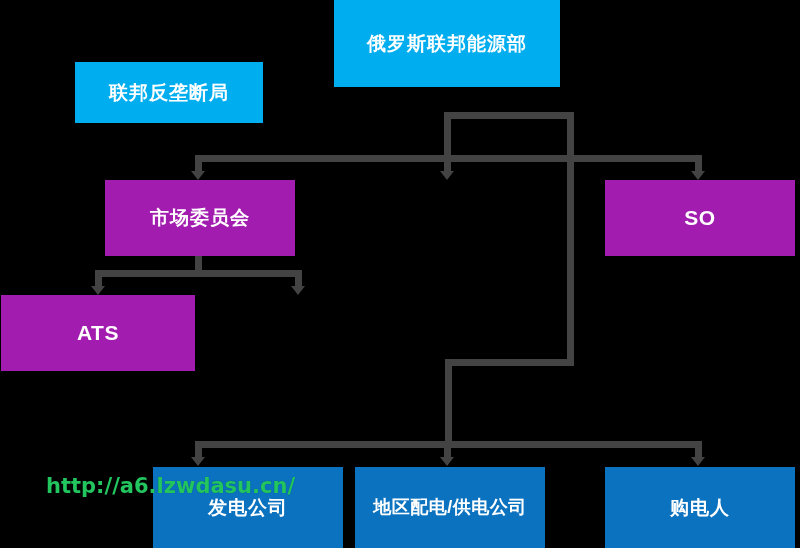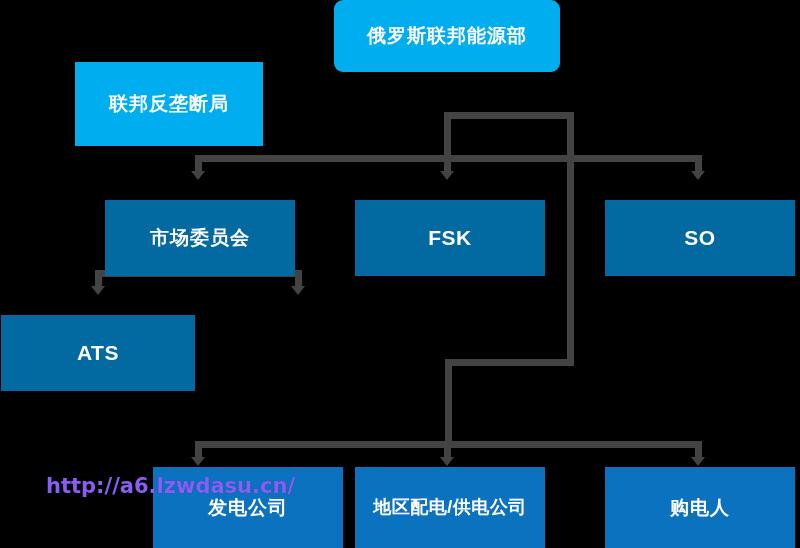--- a/index.html
+++ b/index.html
@@ -7,39 +7,39 @@
        font-family:"Liberation Sans","DejaVu Sans",sans-serif;}
   #stage{position:relative;width:800px;height:548px;background:#000;}
 
   .node{position:absolute;display:flex;align-items:center;justify-content:center;
         color:#fff;font-weight:bold;text-align:center;line-height:1.15;
         box-sizing:border-box;}
   .node span{display:block;}
 
   .blue-light{background:#00AEEF;}
   .blue-dark{background:#0B72BF;}
-  .pink{background:#0369a1;margin-top:20px;}
+  .pink{background:#a21caf;}
 
   .cn{font-size:19px;letter-spacing:1px;}
   .cn-sm{font-size:18px;letter-spacing:0.5px;}
   .lat{font-size:21px;letter-spacing:0.5px;}
 
   
   .conn{position:absolute;background:#434343;}
   .h{height:7px;}
   .v{width:7px;}
 
   .arrow{position:absolute;width:0;height:0;
          border-left:7px solid transparent;
          border-right:7px solid transparent;
          border-top:9px solid #434343;}
 
   .watermark{position:absolute;left:46px;top:474px;
              font-family:"DejaVu Sans",sans-serif;
-             font-size:21px;font-weight:bold;color:#8b5cf6;
+             font-size:21px;font-weight:bold;color:#22c55e;
              letter-spacing:0px;white-space:nowrap;z-index:9;
              text-shadow:0 0 1px rgba(0,0,0,.35);}
 </style>
 </head>
 <body>
 
 <div id="stage">
 
   <div class="conn v" style="left:444px;top:118px;height:46px;"></div>
 
@@ -67,35 +67,32 @@
   <div class="arrow" style="left:291px;top:286px;"></div>
 
   <div class="conn h" style="left:195px;top:441px;width:507px;"></div>
   <div class="conn v" style="left:195px;top:441px;height:18px;"></div>
   <div class="conn v" style="left:444px;top:441px;height:18px;"></div>
   <div class="conn v" style="left:695px;top:441px;height:18px;"></div>
   <div class="arrow" style="left:191px;top:457px;"></div>
   <div class="arrow" style="left:440px;top:457px;"></div>
   <div class="arrow" style="left:691px;top:457px;"></div>
 
-  <div class="node blue-light" style="left:334px;top:0px;width:226px;height:72px;border-radius:9px;">
+  <div class="node blue-light" style="left:334px;top:0px;width:226px;height:87px;">
     <span class="cn">俄罗斯联邦能源部</span>
   </div>
 
-  <div class="node blue-light" style="left:75px;top:62px;width:188px;height:84px;">
+  <div class="node blue-light" style="left:75px;top:62px;width:188px;height:61px;">
     <span class="cn">联邦反垄断局</span>
   </div>
 
   <div class="node pink" style="left:105px;top:180px;width:190px;height:76px;">
     <span class="cn">市场委员会</span>
   </div>
 
-  <div class="node pink" style="left:355px;top:180px;width:190px;height:76px;">
-    <span class="lat">FSK</span>
-  </div>
 
   <div class="node pink" style="left:1px;top:295px;width:194px;height:76px;">
     <span class="lat">ATS</span>
   </div>
 
   <div class="node pink" style="left:605px;top:180px;width:190px;height:76px;">
     <span class="lat">SO</span>
   </div>
 
 

